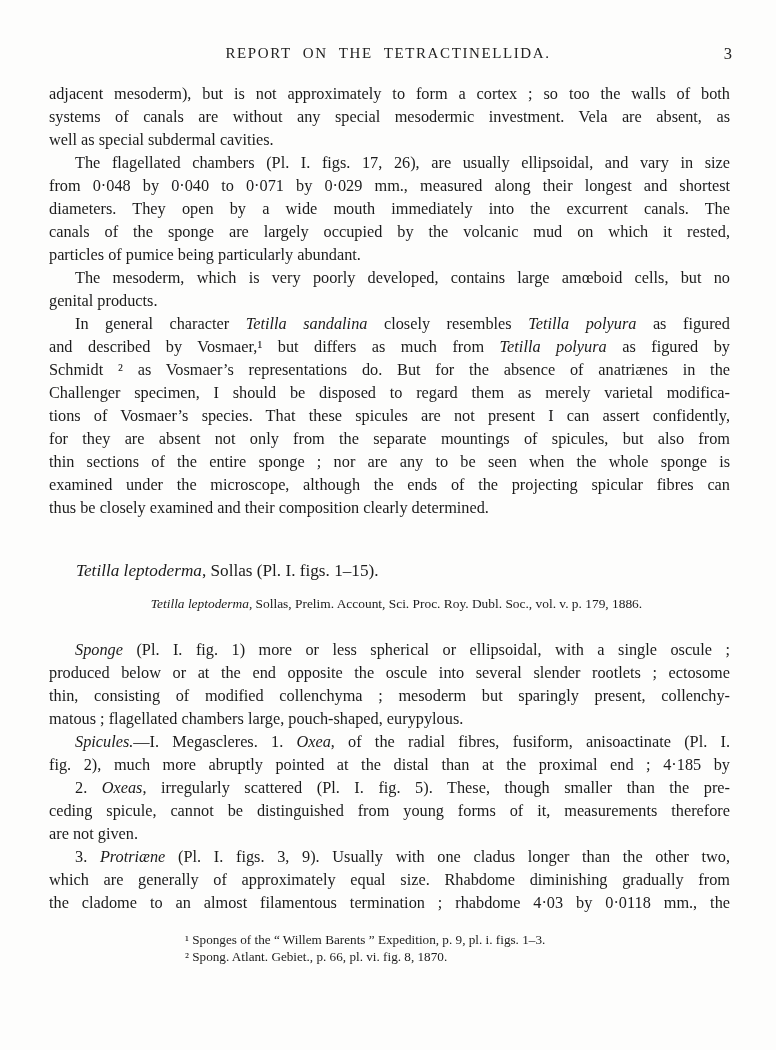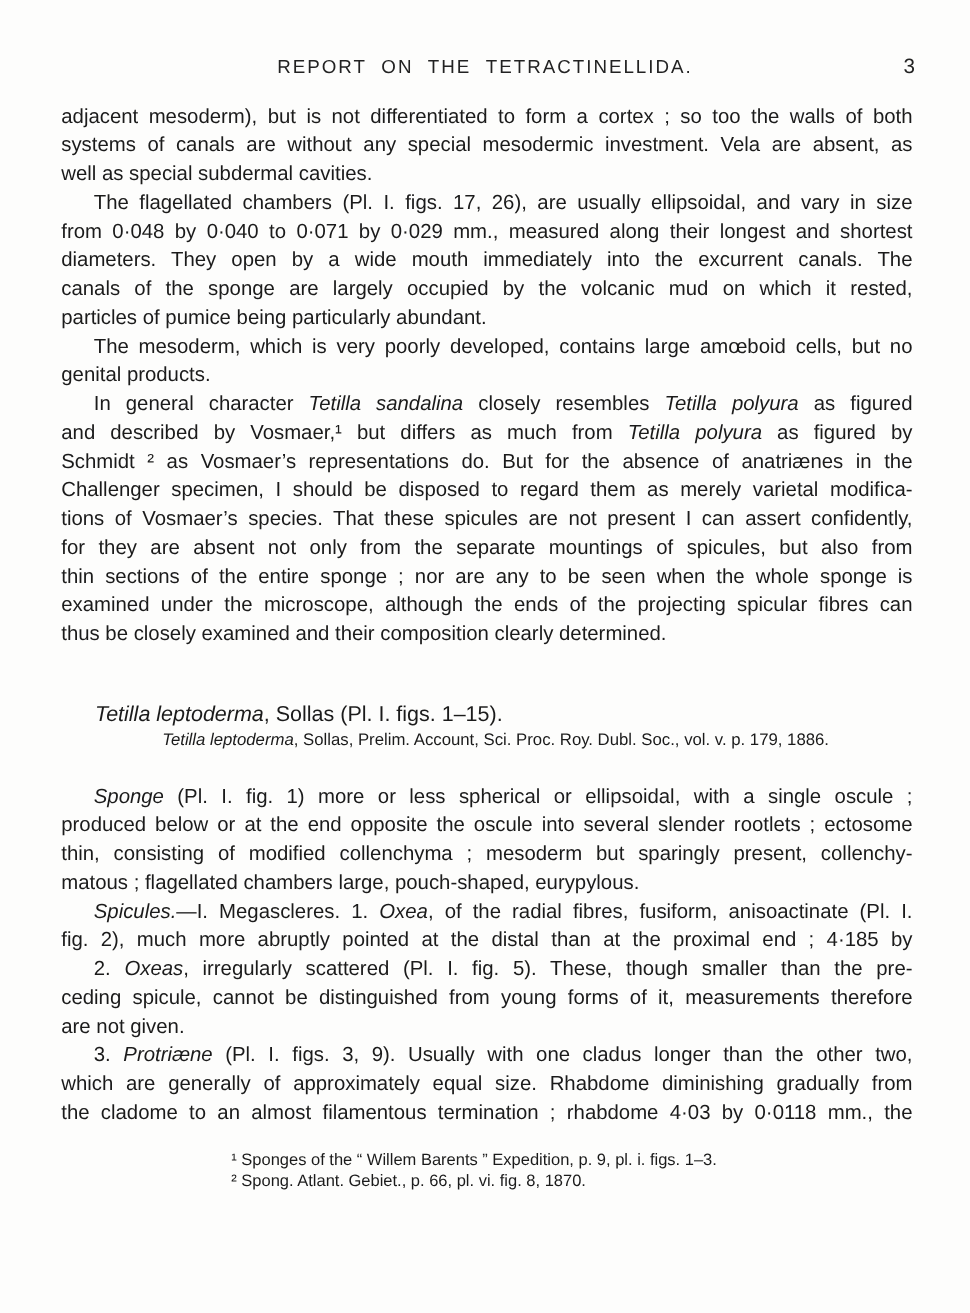--- a/index.html
+++ b/index.html
@@ -2,21 +2,21 @@
 <html><head>
 <meta charset="utf-8">
 <style>
   html,body{margin:0;padding:0;background:#ffffff;}
   .page{
     position:relative;
     width:776px;height:1050px;
     background:#fdfdfc;
     overflow:hidden;
     color:#1b1b1b;
-    font-family:Liberation Sans, sans-serif;
+    font-family:Liberation Serif, serif;
     -webkit-font-smoothing:antialiased;
   }
   .running-head{
     position:absolute;top:45px;left:0;width:100%;
     text-align:center;
     font-size:15px;
     letter-spacing:1.6px;
     word-spacing:6px;
     color:#222;
   }
@@ -38,20 +38,21 @@
   }
   .line.last{text-align-last:left;}
   .line.indent{text-indent:26px;}
   .species-heading{
     margin-top:40px;
     margin-left:27px;
     font-size:17.2px;
     line-height:24px;
   }
   .citation{
+    margin-top:12px;
     font-size:13.4px;
     line-height:17px;
     text-align:center;
     padding-left:14px;
   }
   .group-bottom{margin-top:26px;}
   .footnotes{
     margin-top:18px;
     margin-left:136px;
     font-size:13.2px;
@@ -62,21 +63,21 @@
 </head>
 <body>
 
 <div class="page">
   <div class="running-head">REPORT ON THE TETRACTINELLIDA.</div>
   <div class="page-num">3</div>
 
   <div class="body-col">
     <section class="para-group">
         <div class="para">
-          <div class="line">adjacent mesoderm), but is not differentiated to form a cortex ; so too the walls of both</div>
+          <div class="line">adjacent mesoderm), but is not approximately to form a cortex ; so too the walls of both</div>
           <div class="line">systems of canals are without any special mesodermic investment.  Vela are absent, as</div>
           <div class="line last">well as special subdermal cavities.</div>
         </div>
         <div class="para">
           <div class="line indent">The flagellated chambers (Pl. I. figs. 17, 26), are usually ellipsoidal, and vary in size</div>
           <div class="line">from 0·048 by 0·040 to 0·071 by 0·029 mm., measured along their longest and shortest</div>
           <div class="line">diameters.  They open by a wide mouth immediately into the excurrent canals.  The</div>
           <div class="line">canals of the sponge are largely occupied by the volcanic mud on which it rested,</div>
           <div class="line last">particles of pumice being particularly abundant.</div>
         </div>

